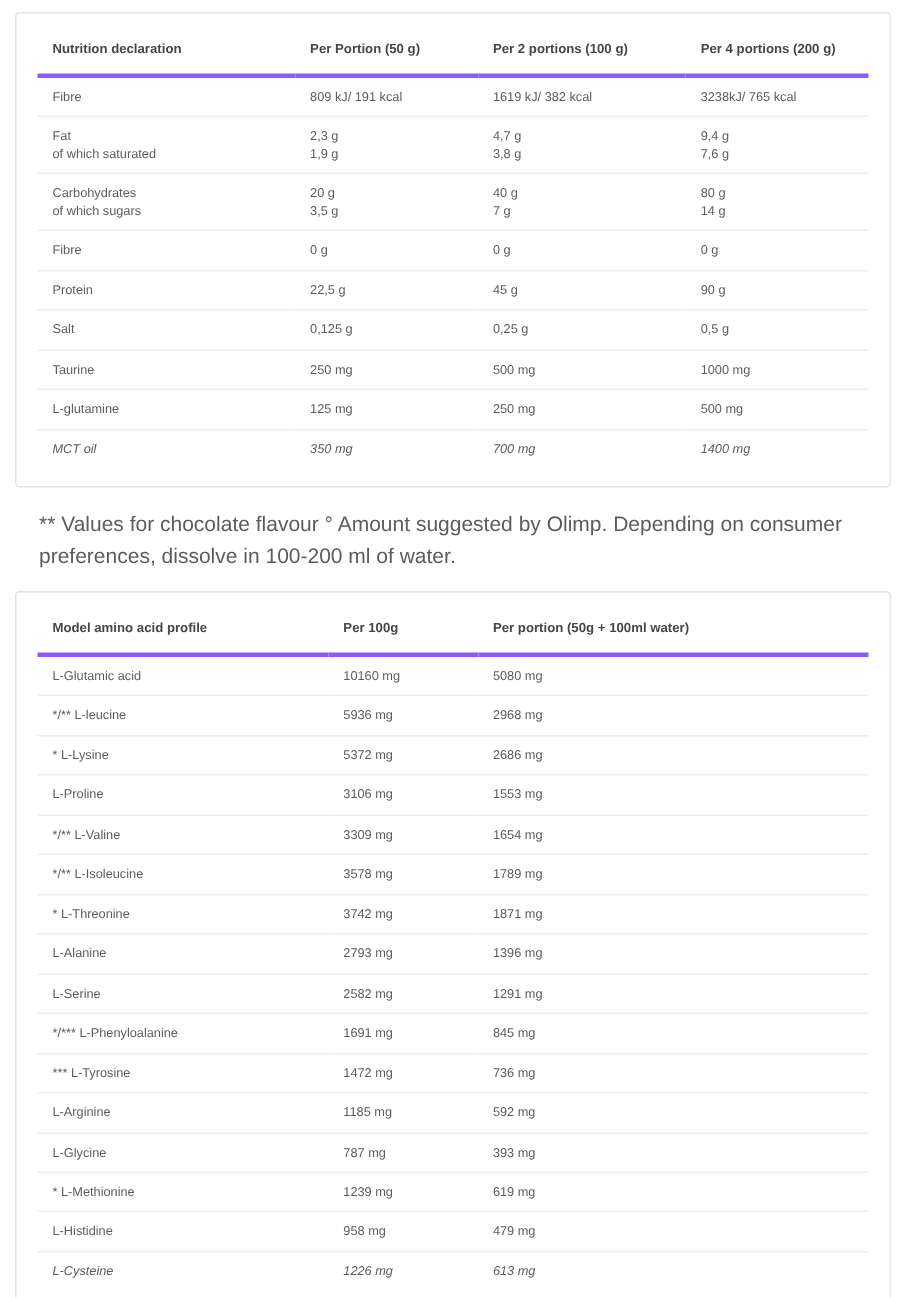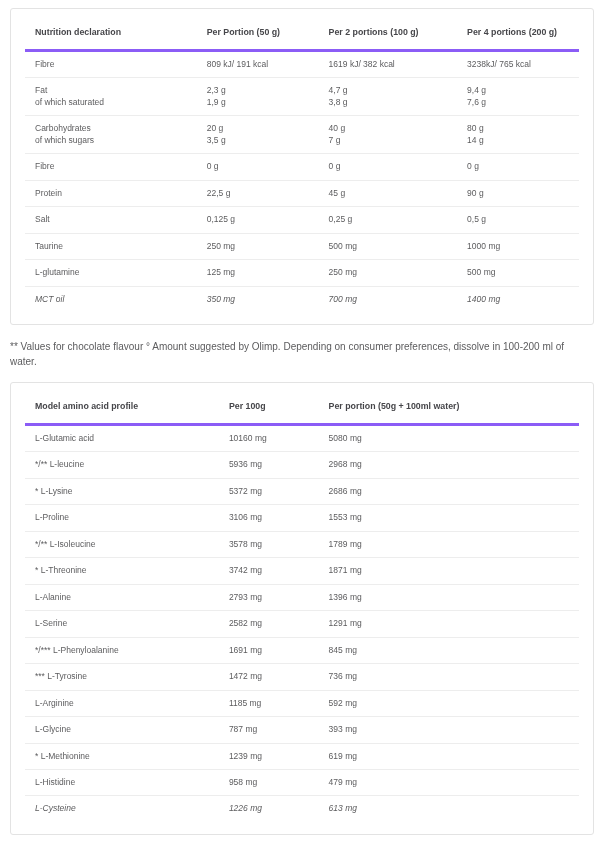--- a/index.html
+++ b/index.html
@@ -61,24 +61,24 @@
   .nutrition-table col.c4 { width: 22%; }
 
   .amino-table col.c1 { width: 35%; }
   .amino-table col.c2 { width: 18%; }
   .amino-table col.c3 { width: 47%; }
 
   .sub-line {
     display: block;
   }
   .note {
-    font-size: 10px;
+    font-size: 14px;
     line-height: 1.5;
     color: #5c5c5e;
-    margin: 14px 2px 13px 0;
+    margin: 14px 2px 13px 16px;
   }
 </style>
 </head>
 <body>
 
 <div class="page">
 
   <div class="card">
     <table class="nutrition-table">
       <colgroup>
@@ -265,20 +265,25 @@
           <td>* L-Lysine</td>
           <td>5372 mg</td>
           <td>2686 mg</td>
         </tr>
         <tr>
           <td>L-Proline</td>
           <td>3106 mg</td>
           <td>1553 mg</td>
         </tr>
         <tr>
+          <td>*/** L-Valine</td>
+          <td>3309 mg</td>
+          <td>1654 mg</td>
+        </tr>
+        <tr>
           <td>*/** L-Isoleucine</td>
           <td>3578 mg</td>
           <td>1789 mg</td>
         </tr>
         <tr>
           <td>* L-Threonine</td>
           <td>3742 mg</td>
           <td>1871 mg</td>
         </tr>
         <tr>

